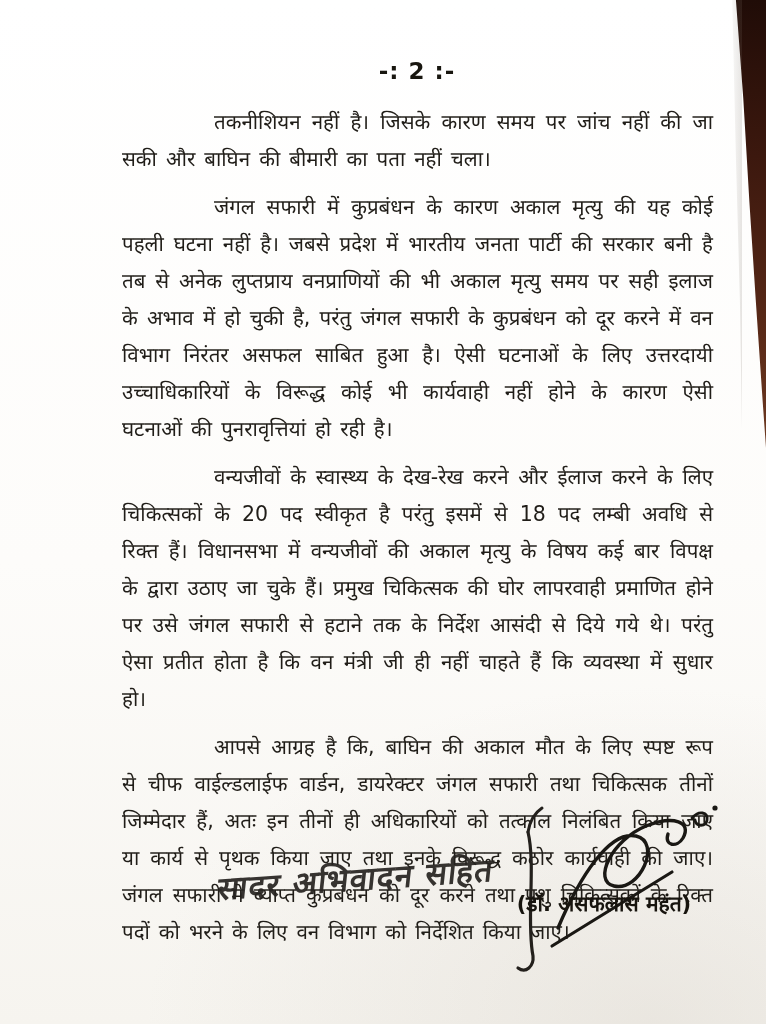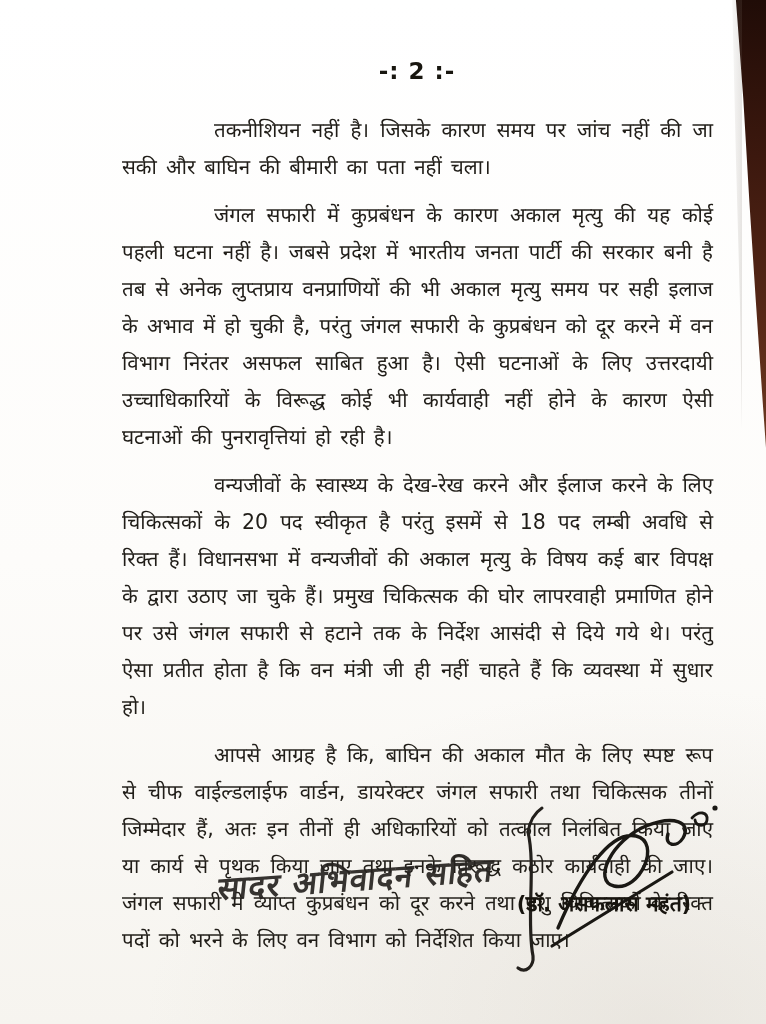--- a/index.html
+++ b/index.html
@@ -46,21 +46,21 @@
     width: 590px;
     text-align: center;
     font-size: 23px;
     font-weight: bold;
     letter-spacing: 1px;
     color: #18160f;
   }
 
   .body-text {
     position: absolute;
-    top: 112px;
+    top: 104px;
     left: 122px;
     width: 591px;
     font-size: 20.5px;
     line-height: 37px;
     text-align: justify;
     text-justify: inter-word;
     word-spacing: 2.5px;
     color: #201d18;
   }
   .body-text p {

